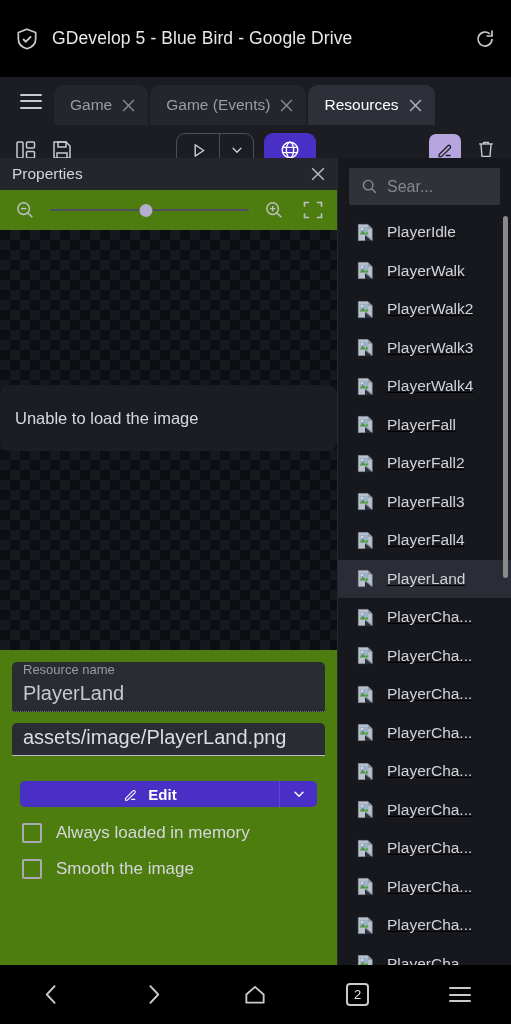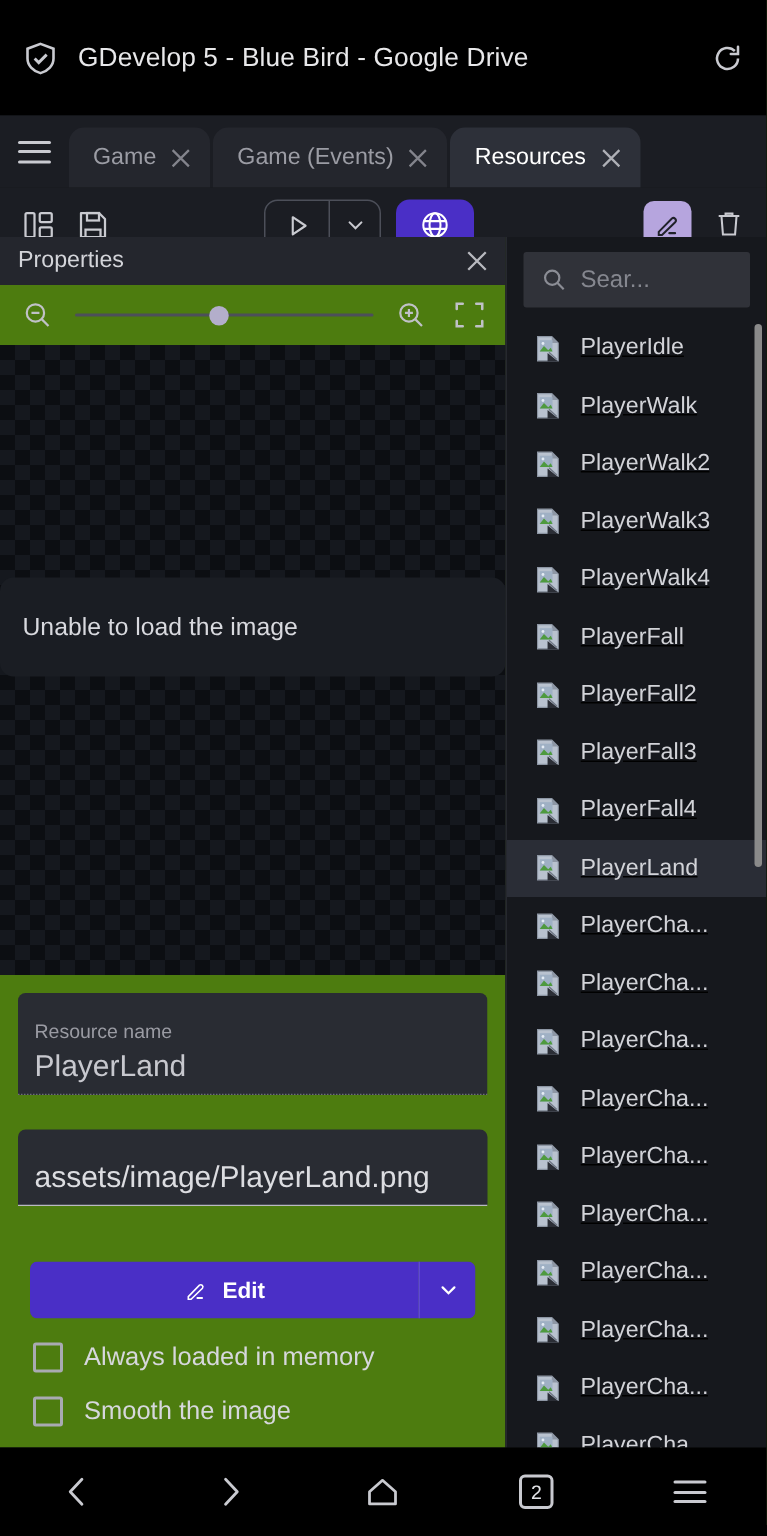--- a/index.html
+++ b/index.html
@@ -19,21 +19,21 @@
   .shield { width: 26px; height: 26px; flex: 0 0 26px; }
   .browser-title {
     flex: 1 1 auto; color: #e8e8ea; font-size: 17.5px; letter-spacing: .1px;
     white-space: nowrap; overflow: hidden; text-overflow: ellipsis;
   }
   .reload { width: 24px; height: 24px; flex: 0 0 24px; }
 
   
   .tabstrip {
     height: 48px; background: #1b1d23; display: flex; align-items: flex-end;
-    padding-left: 0; position: relative;
+    padding-left: 8px; position: relative;
   }
   .hamburger-wrap {
     width: 46px; height: 48px; display: flex; align-items: center; justify-content: center;
   }
   .hamburger { width: 22px; height: 15px; position: relative; }
   .hamburger i {
     position: absolute; left: 0; width: 100%; height: 2px; background: #c9cad0; border-radius: 1px;
   }
   .hamburger i:nth-child(1) { top: 0; }
   .hamburger i:nth-child(2) { top: 6.5px; }
@@ -121,31 +121,31 @@
   .err-banner {
     position: absolute; left: 0; right: 0; top: 155px; height: 66px;
     background: #1a1d23; border-radius: 9px;
     display: flex; align-items: center; padding: 0 15px;
     color: #d8d9de; font-size: 16.5px;
   }
 
   
   .fields { padding: 12px 12px 0 12px; }
   .field {
-    background: #292c33; border-radius: 5px 5px 0 0; padding: 18px 11px 4px 11px;
-    margin-bottom: 23px;
+    background: #292c33; border-radius: 5px 5px 0 0; padding: 0 11px 4px 11px;
+    margin-bottom: 11px;
   }
   .field .flabel { color: #9a9ba3; font-size: 13px; margin-bottom: 2px; }
   .field .fvalue { color: #c7c8ce; font-size: 20px; line-height: 28px; white-space: nowrap; overflow: hidden; }
   .field.dotted { border-bottom: 1.5px dotted #6d6f79; }
   .field.solid { border-bottom: 1.5px solid #b9bac1; }
   .field.solid .fvalue { color: #dcdde1; }
 
   
-  .editbar { margin: 14px 20px 0 20px; display: flex; height: 38px; border-radius: 5px; overflow: hidden; }
+  .editbar { margin: 14px 20px 0 20px; display: flex; height: 26px; border-radius: 5px; overflow: hidden; }
   .edit-main {
     flex: 1 1 auto; background: #4a2fc6; display: flex; align-items: center;
     justify-content: center; gap: 9px; color: #fff; font-size: 15px; font-weight: bold;
   }
   .edit-caret {
     width: 38px; background: #4a2fc6; display: flex; align-items: center; justify-content: center;
     border-left: 1px solid #5f46d6;
   }
 
   

